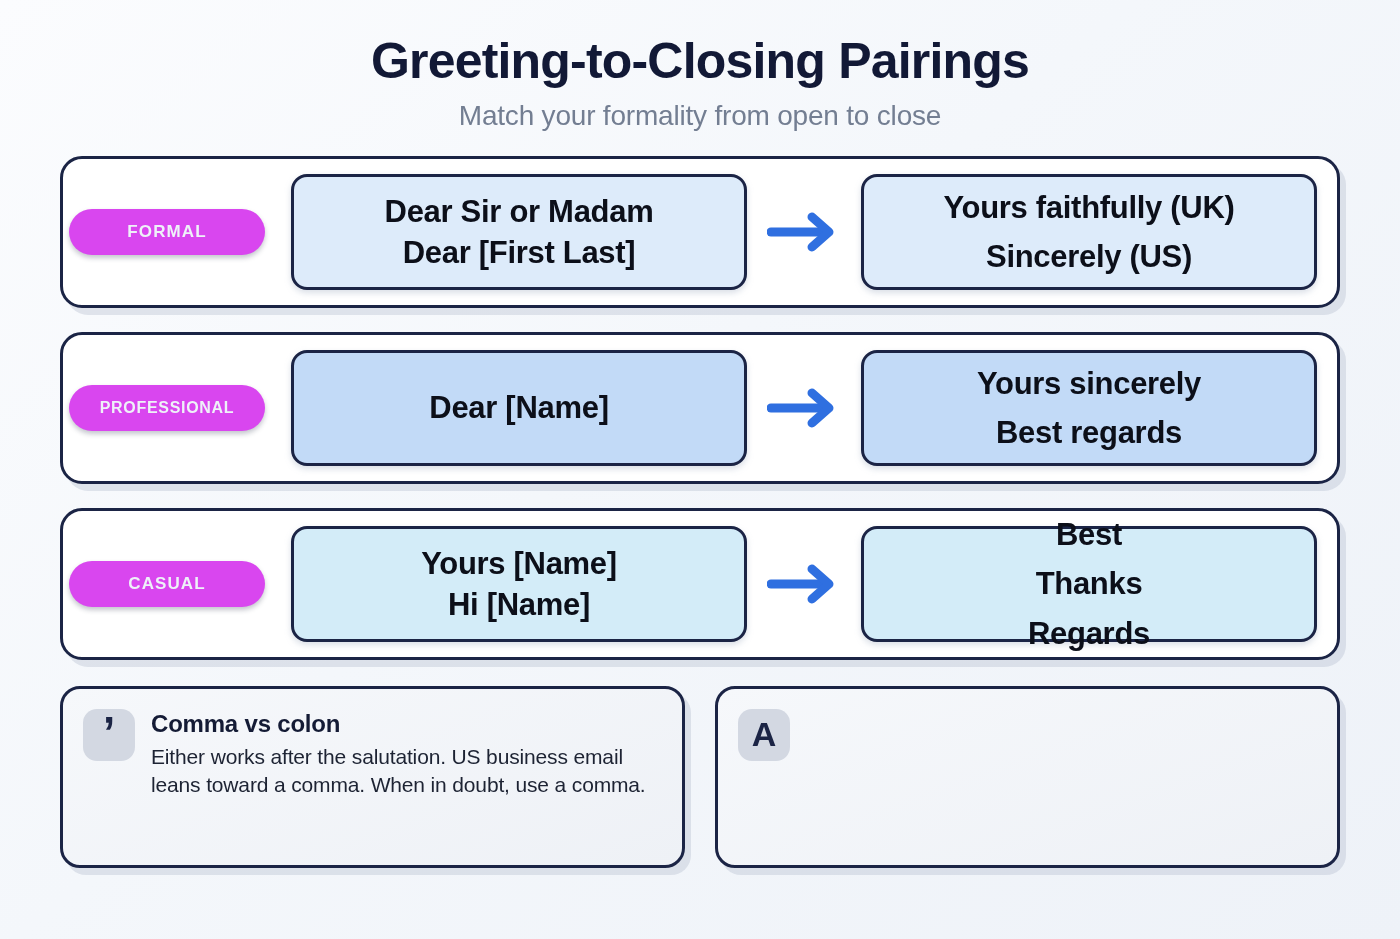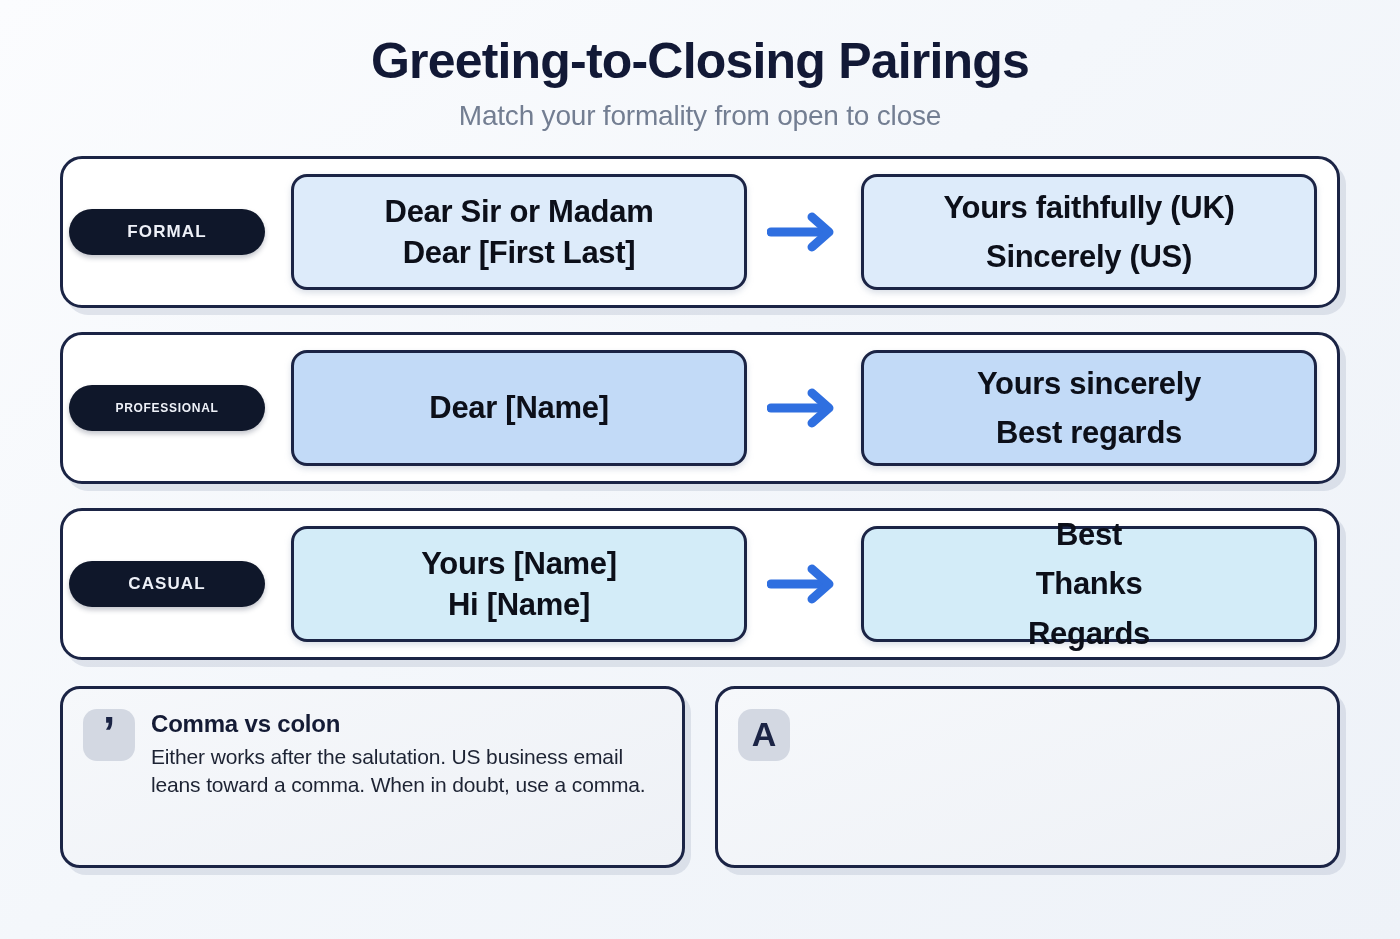--- a/index.html
+++ b/index.html
@@ -62,32 +62,32 @@
     display: flex;
     align-items: center;
     padding: 0 18px 0 8px;
   }
 
   .badge {
     flex: 0 0 auto;
     width: 196px;
     height: 46px;
     margin-left: -2px;
-    background: #0f172a;
+    background: #d946ef;
     border-radius: 999px;
     display: flex;
     align-items: center;
     justify-content: center;
     color: #eef1f8;
     font-size: 17px;
     font-weight: 700;
     letter-spacing: 1.1px;
     box-shadow: 0 3px 5px rgba(20,28,55,0.25);
   }
-  .badge.small { font-size: 12px; letter-spacing: 0.7px; }
+  .badge.small { font-size: 16px; letter-spacing: 0.7px; }
 
   .box {
     flex: 0 0 auto;
     width: 456px;
     height: 116px;
     border: 3px solid #1b2445;
     border-radius: 16px;
     display: flex;
     flex-direction: column;
     align-items: center;

